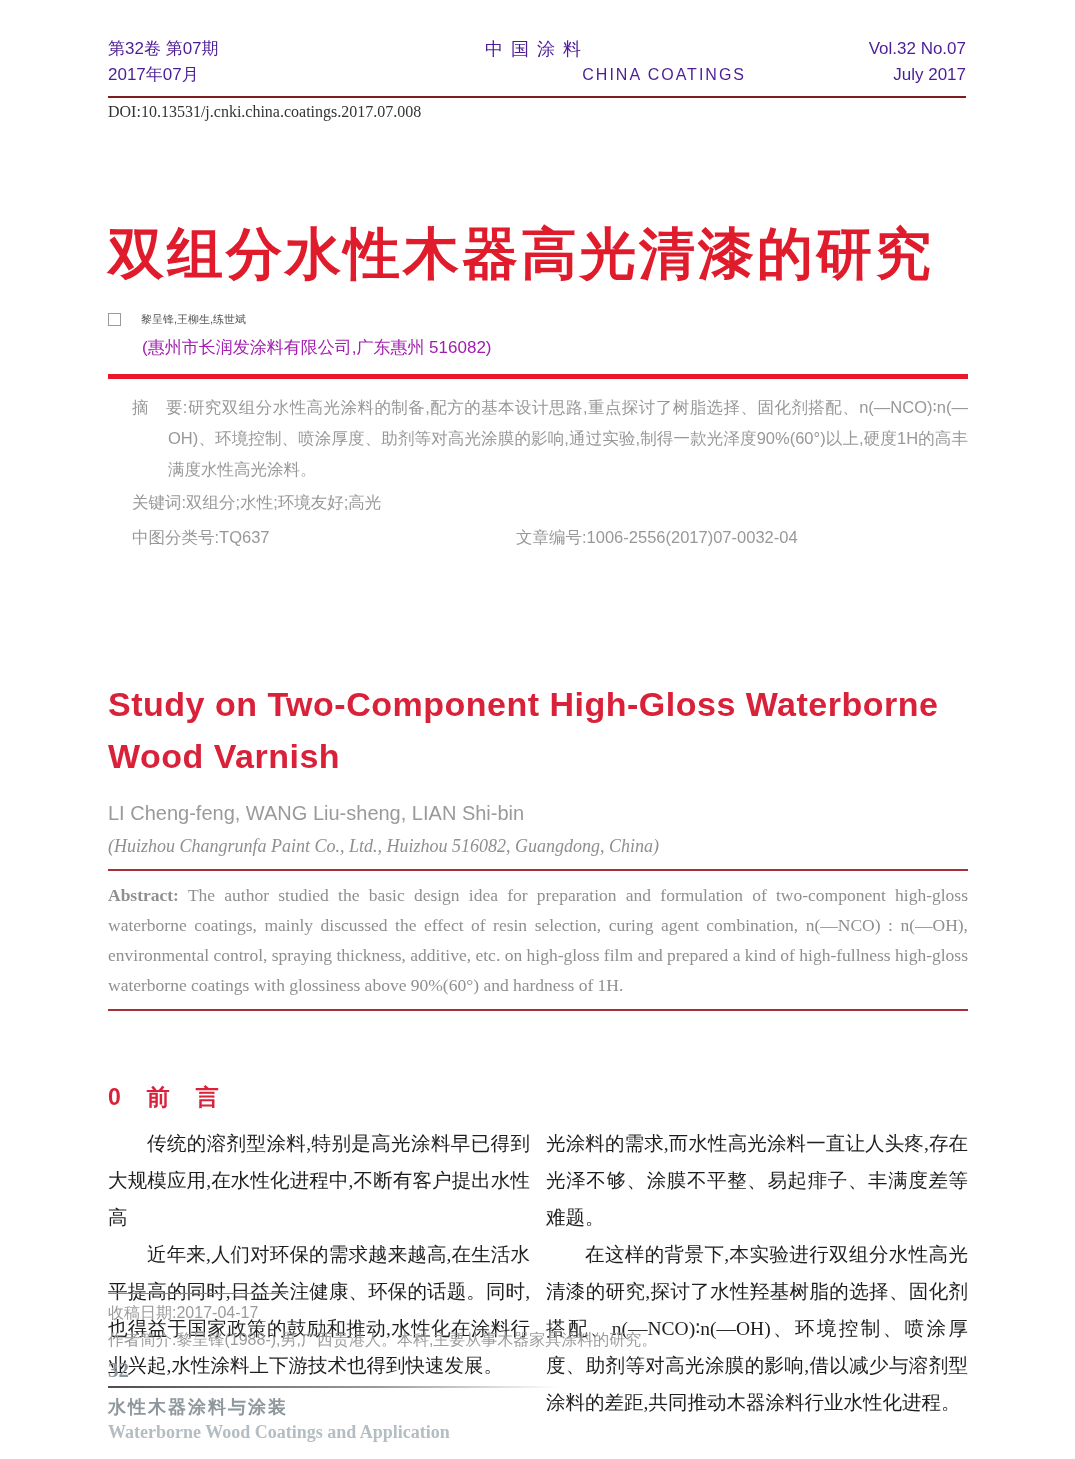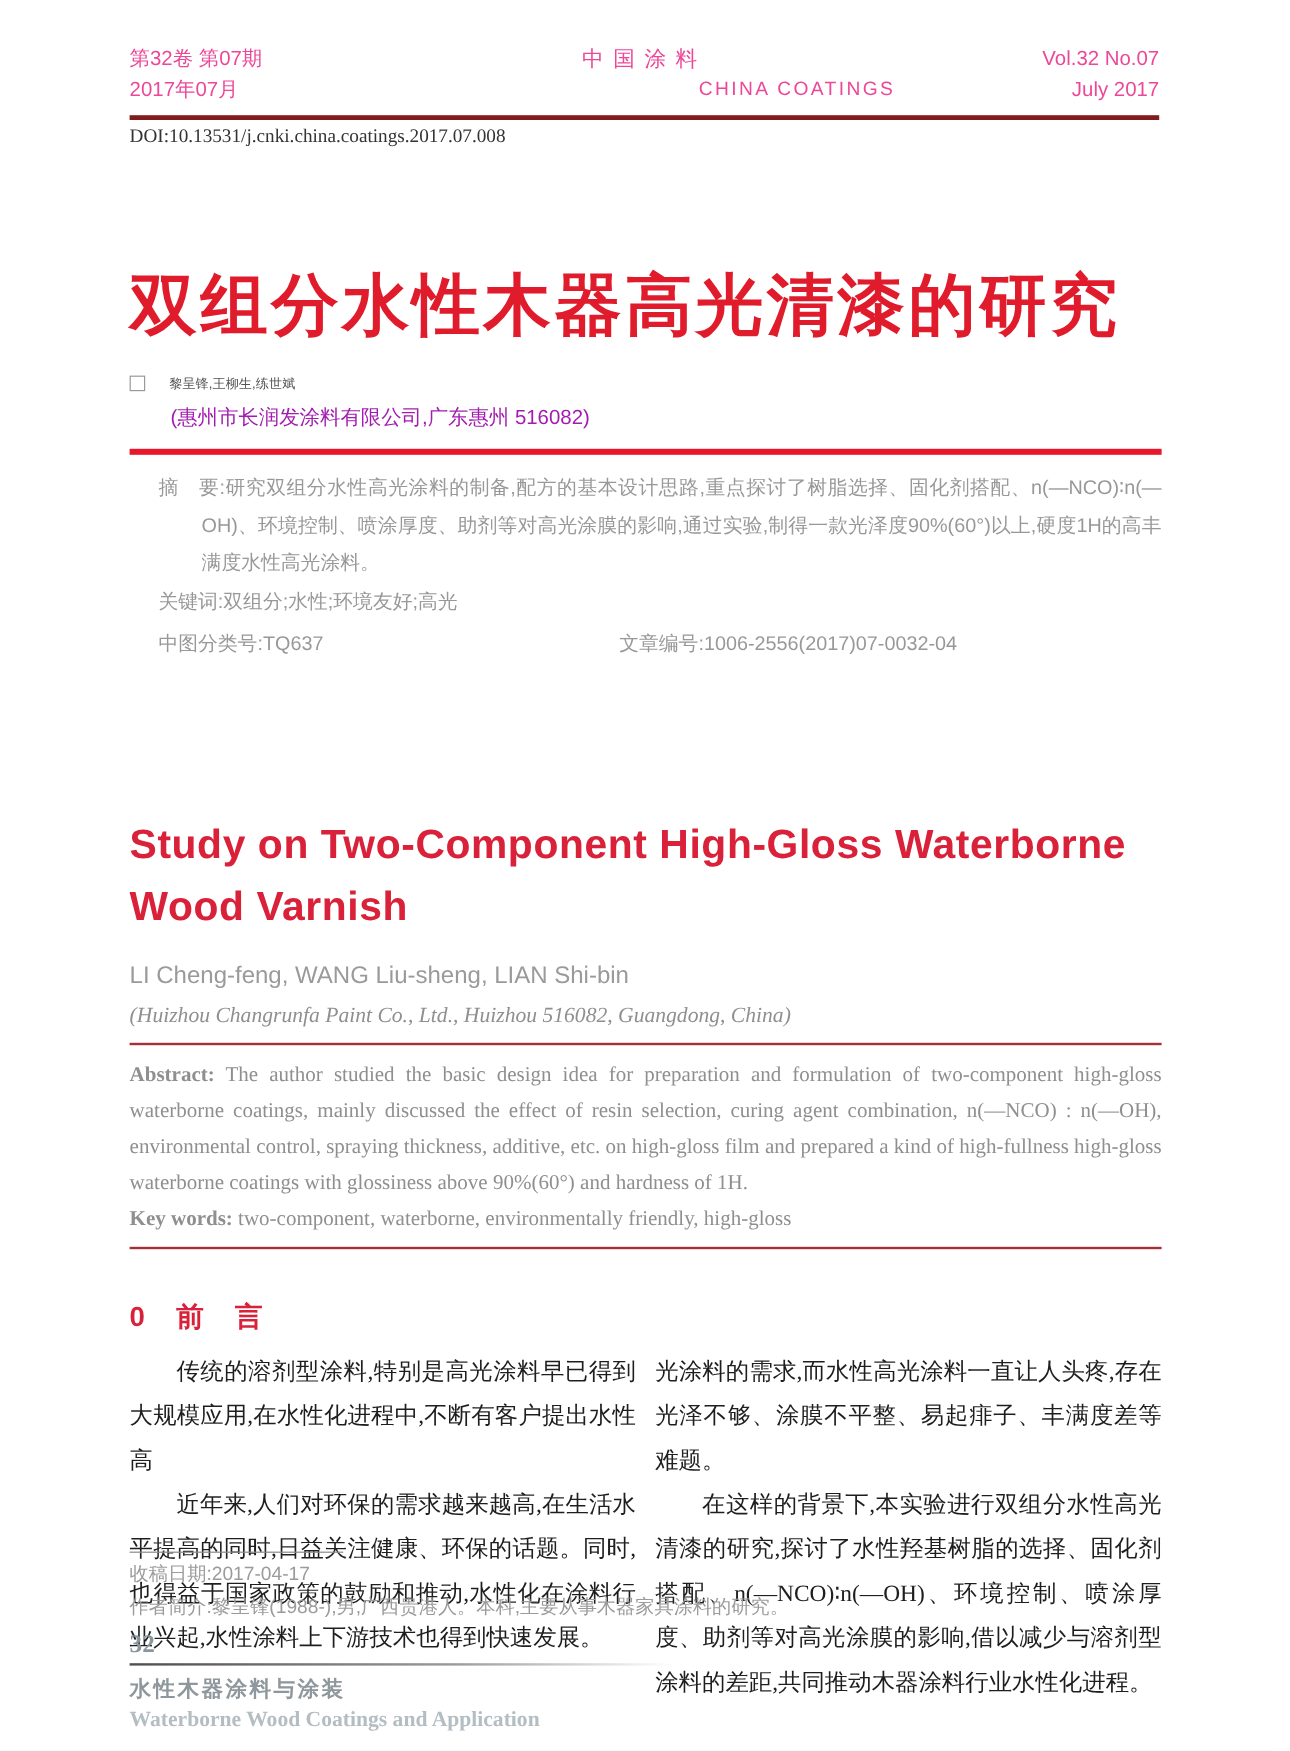--- a/index.html
+++ b/index.html
@@ -10,21 +10,21 @@
     background:#ffffff;
     margin:0 auto;
     font-family:"Liberation Sans","DejaVu Sans",sans-serif;
     overflow:hidden;
   }
   .abs { position:absolute; }
 
   
   .jheader { top:36px; left:108px; width:858px; }
   .jheader-row { display:flex; justify-content:space-between; align-items:flex-start;
-                 color:#ec4899; padding-bottom:8px; border-bottom:4px solid #7f1d1d; }
+                 color:#4c1d95; padding-bottom:8px; border-bottom:2px solid #7f1d1d; }
   .jh-left, .jh-right { width:220px; font-size:17px; line-height:26px; }
   .jh-right { text-align:right; }
   .jh-center { text-align:center; flex:1; }
   .jh-center .cn { font-size:18px; letter-spacing:8px; line-height:26px; }
   .jh-center .en { font-size:16px; letter-spacing:2px; line-height:26px;text-align:right; }
   .doi-line { margin-top:5px; font-family:"Liberation Serif","DejaVu Serif",serif;
               color:#333333; font-size:16px; }
 
   
   .cn-head { top:222px; left:108px; width:860px; }
@@ -121,21 +121,20 @@
       <span class="c3"><span>文章编号:</span><span>1006-2556(2017)07-0032-04</span></span>
     </div>
   </div>
 
   <div class="abs en-head">
     <h2 class="en-title">Study on Two-Component High-Gloss Waterborne Wood Varnish</h2>
     <div class="en-authors">LI Cheng-feng, WANG Liu-sheng, LIAN Shi-bin</div>
     <div class="en-affil">(Huizhou Changrunfa Paint Co., Ltd., Huizhou 516082, Guangdong, China)</div>
     <div class="red-rule"></div>
     <p class="en-abstract"><b>Abstract:</b><span> The author studied the basic design idea for preparation and formulation of two-component high-gloss waterborne coatings, mainly discussed the effect of resin selection, curing agent combination, n(—NCO) : n(—OH), environmental control, spraying thickness, additive, etc. on high-gloss film and prepared a kind of high-fullness high-gloss waterborne coatings with glossiness above 90%(60°) and hardness of 1H.</span></p>
-    <div class="en-kw"><b>Key words:</b><span> two-component, waterborne, environmentally friendly, high-gloss</span></div>
     <div class="red-rule2"></div>
   </div>
 
   <div class="abs body-block">
     <div class="sec-head">
       <span class="num">0</span><span class="ttl">前言</span>
     </div>
     <div class="cols">
       <div class="col">
         <p>传统的溶剂型涂料,特别是高光涂料早已得到大规模应用,在水性化进程中,不断有客户提出水性高</p>

